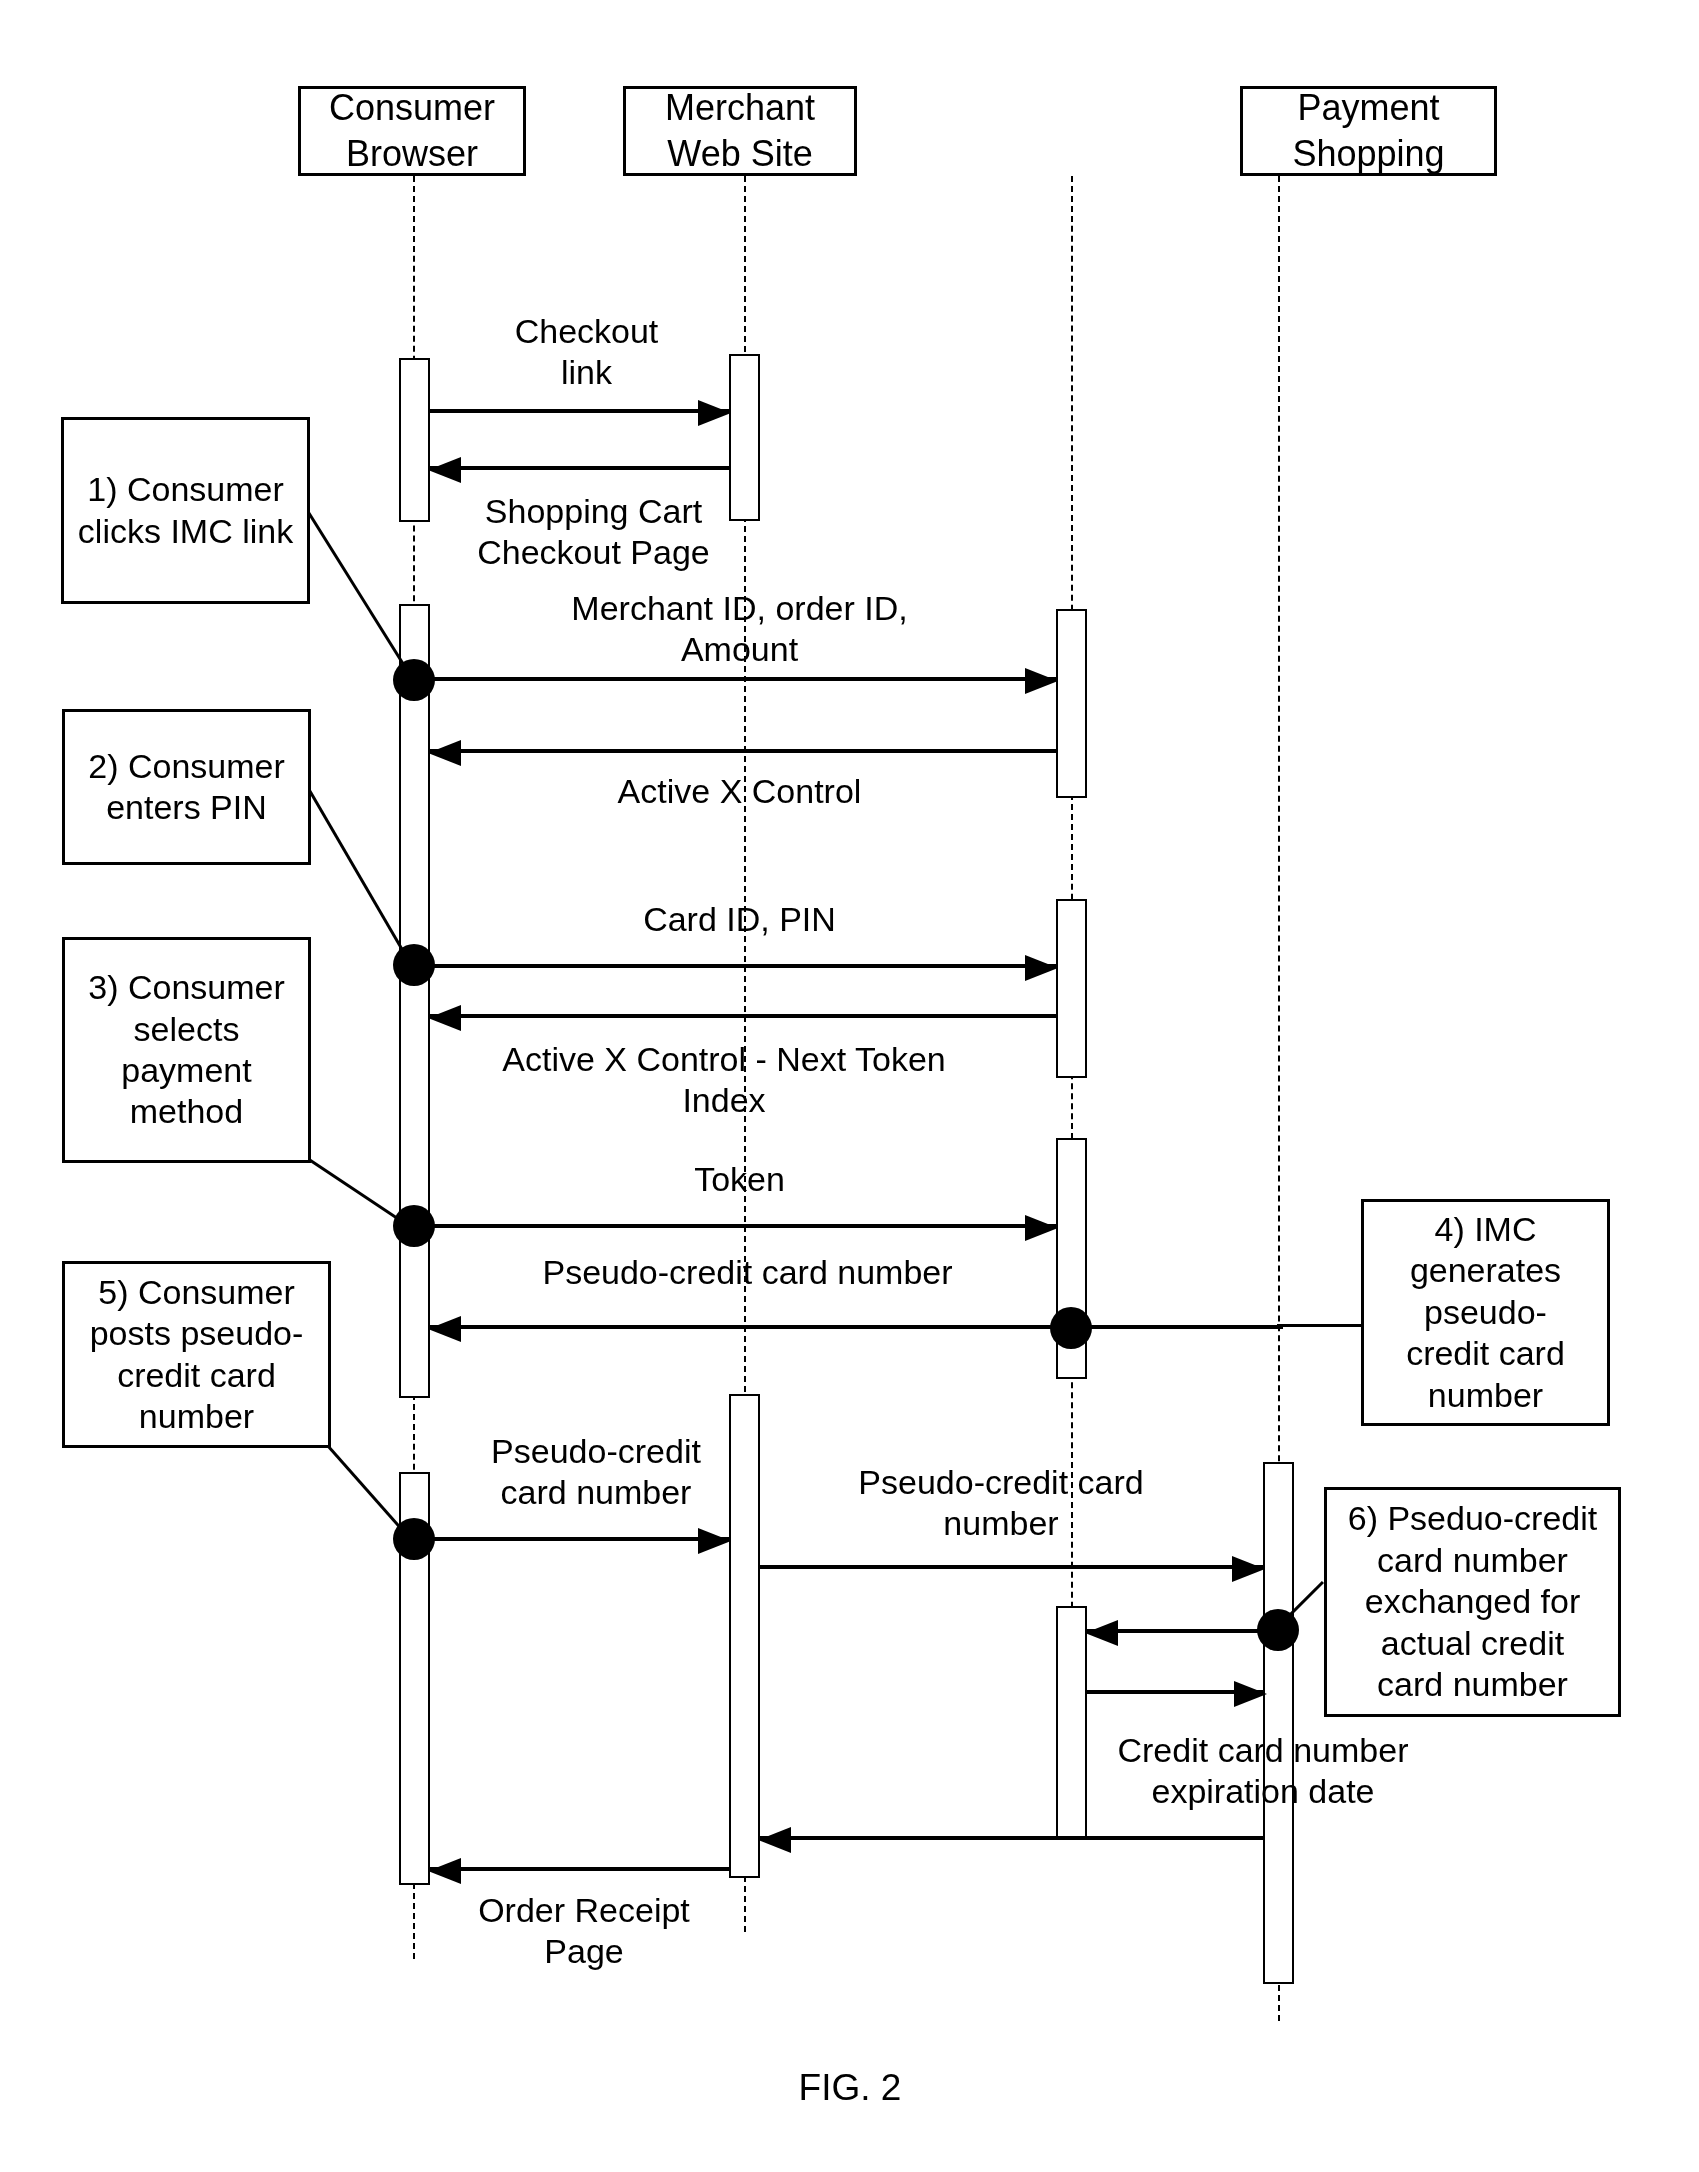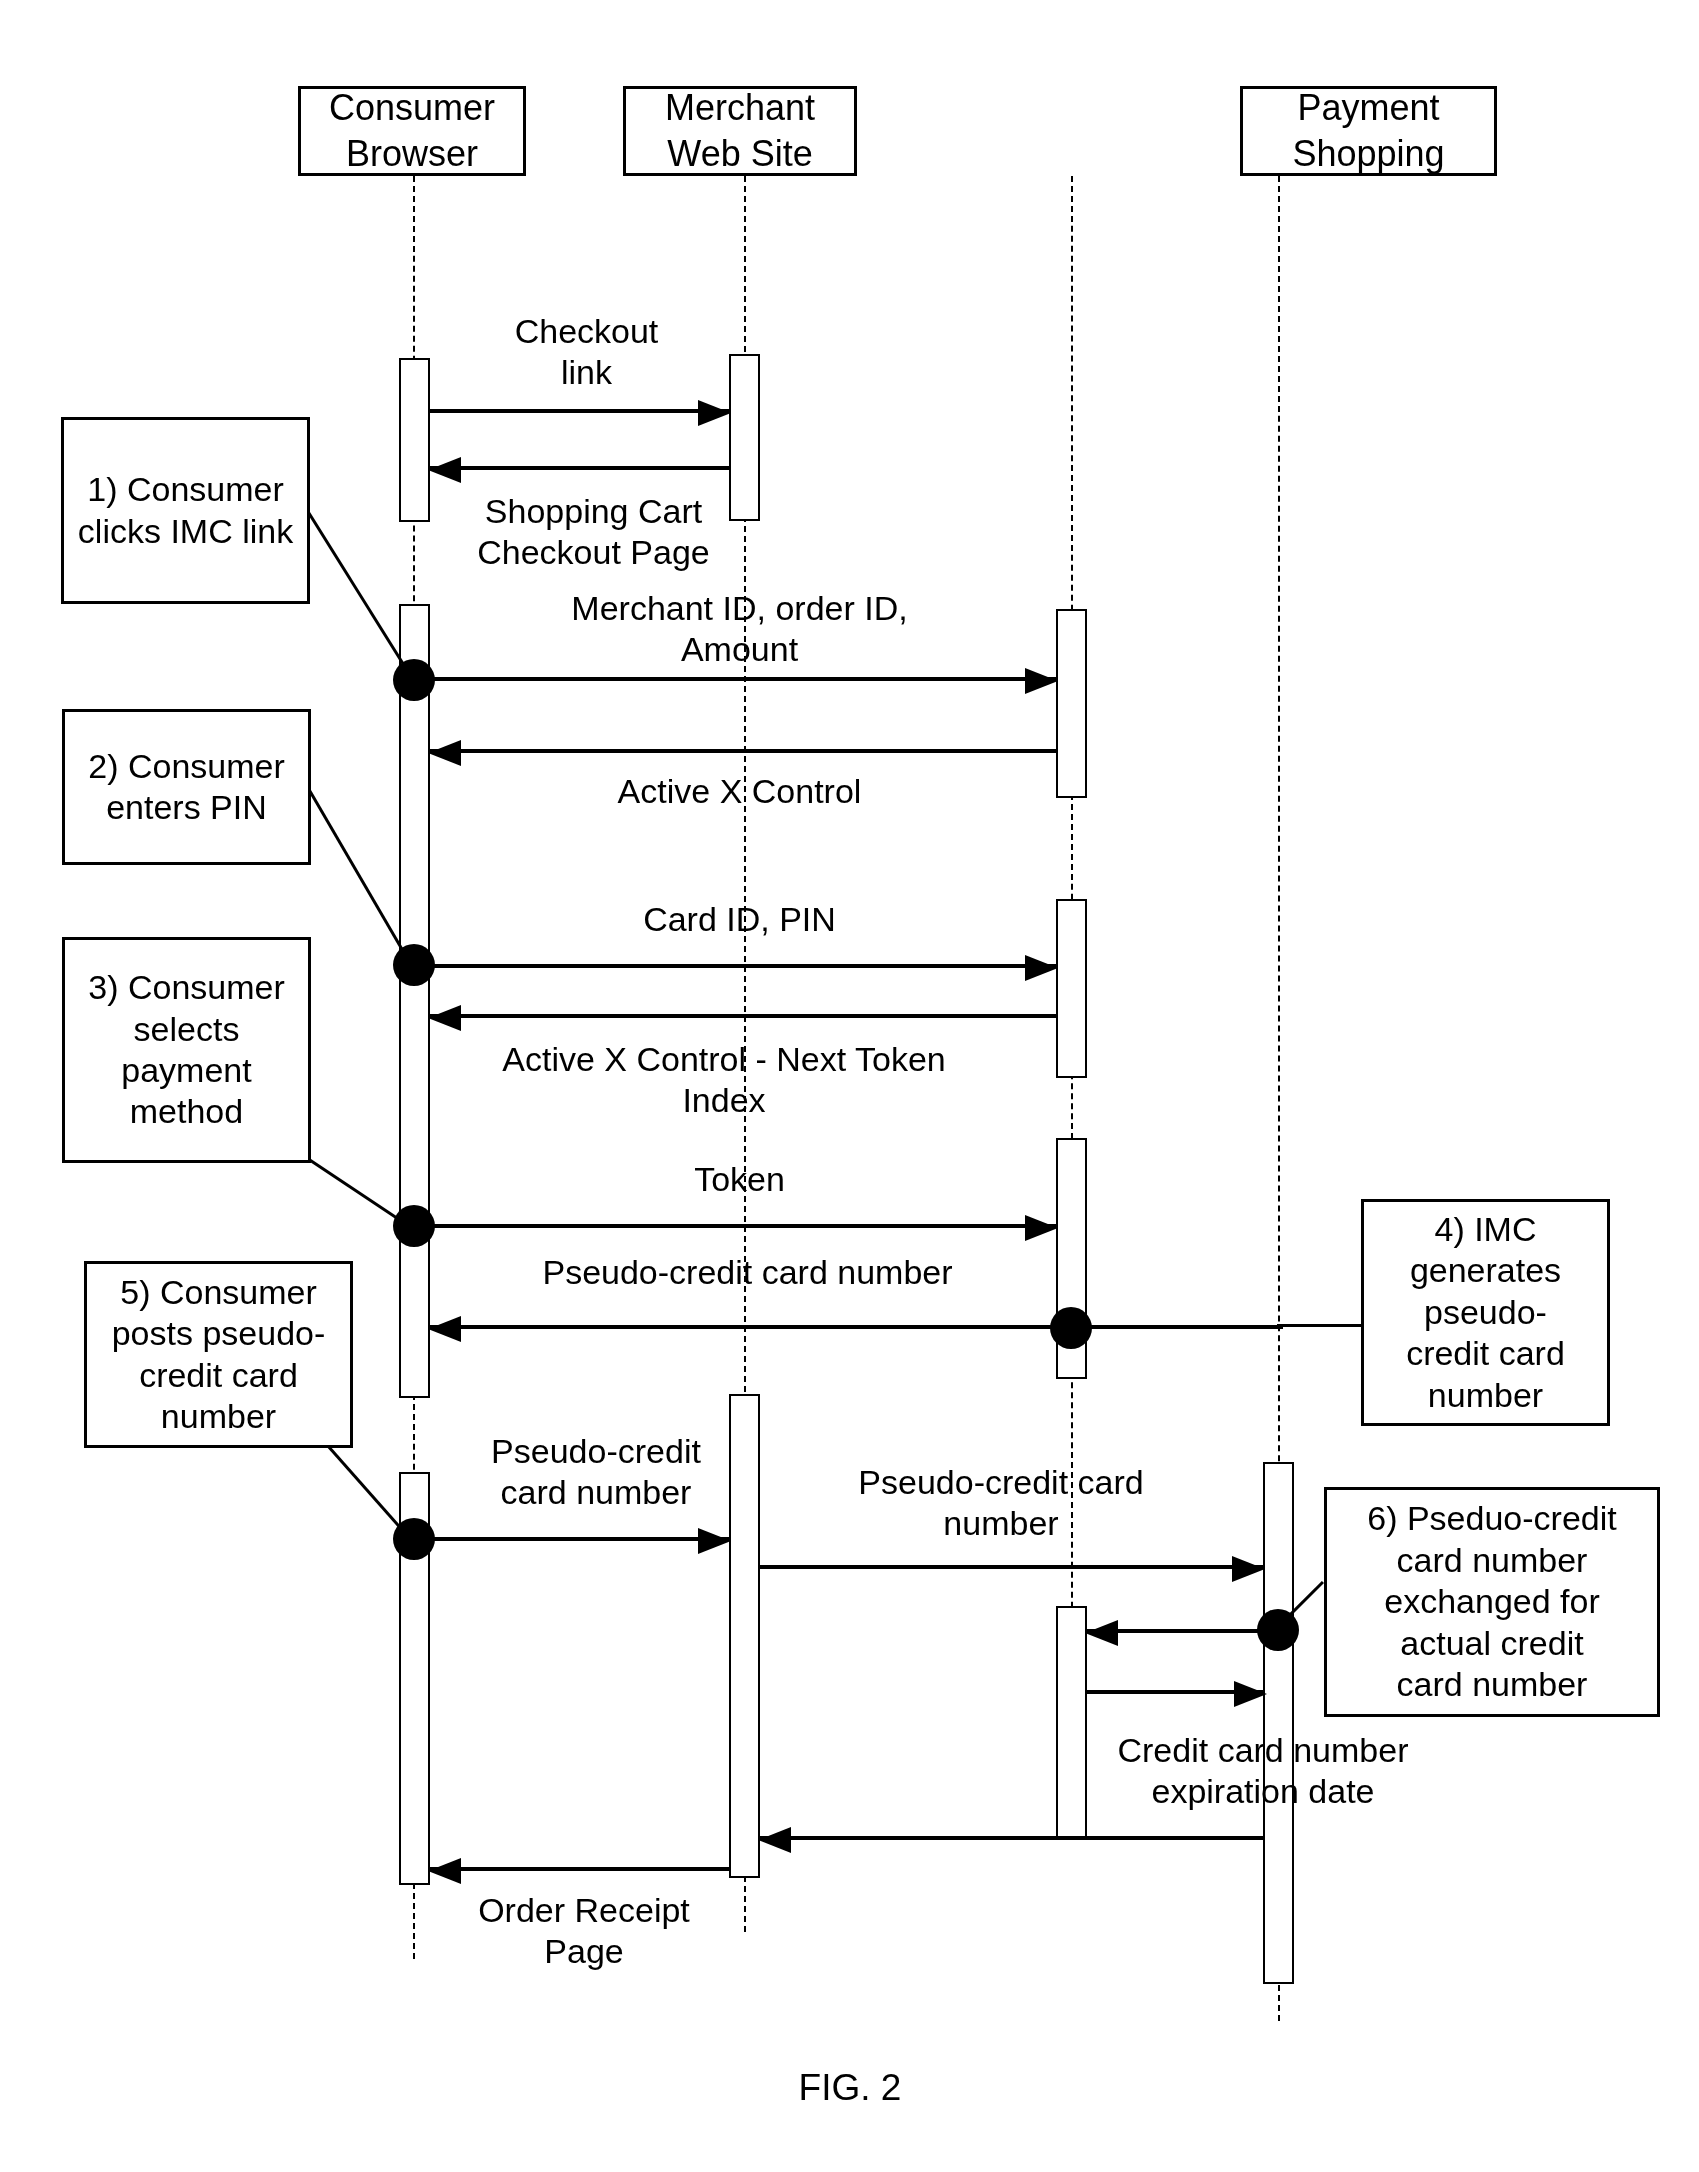--- a/index.html
+++ b/index.html
@@ -240,32 +240,32 @@
 clicks IMC link</div>
 
   <div class="note" style="left:62px; top:709px; width:249px; height:156px;">2) Consumer
 enters PIN</div>
 
   <div class="note" style="left:62px; top:937px; width:249px; height:226px;">3) Consumer
 selects
 payment
 method</div>
 
-  <div class="note" style="left:62px; top:1261px; width:269px; height:187px;margin-left:22px;">5) Consumer
+  <div class="note" style="left:62px; top:1261px; width:269px; height:187px;">5) Consumer
 posts pseudo-
 credit card
 number</div>
 
   <div class="note" style="left:1361px; top:1199px; width:249px; height:227px;">4) IMC
 generates
 pseudo-
 credit card
 number</div>
 
-  <div class="note" style="left:1324px; top:1487px; width:336px; height:230px;">6) Pseduo-credit
+  <div class="note" style="left:1324px; top:1487px; width:297px; height:230px;">6) Pseduo-credit
 card number
 exchanged for
 actual credit
 card number</div>
 
   <div class="leader" style="left:310px; top:512px; width:198px; transform:rotate(58deg);"></div>
 
   <div class="leader" style="left:311px; top:790px; width:204px; transform:rotate(59.8deg);"></div>
 
   <div class="leader" style="left:311px; top:1159px; width:124px; transform:rotate(33.7deg);"></div>

